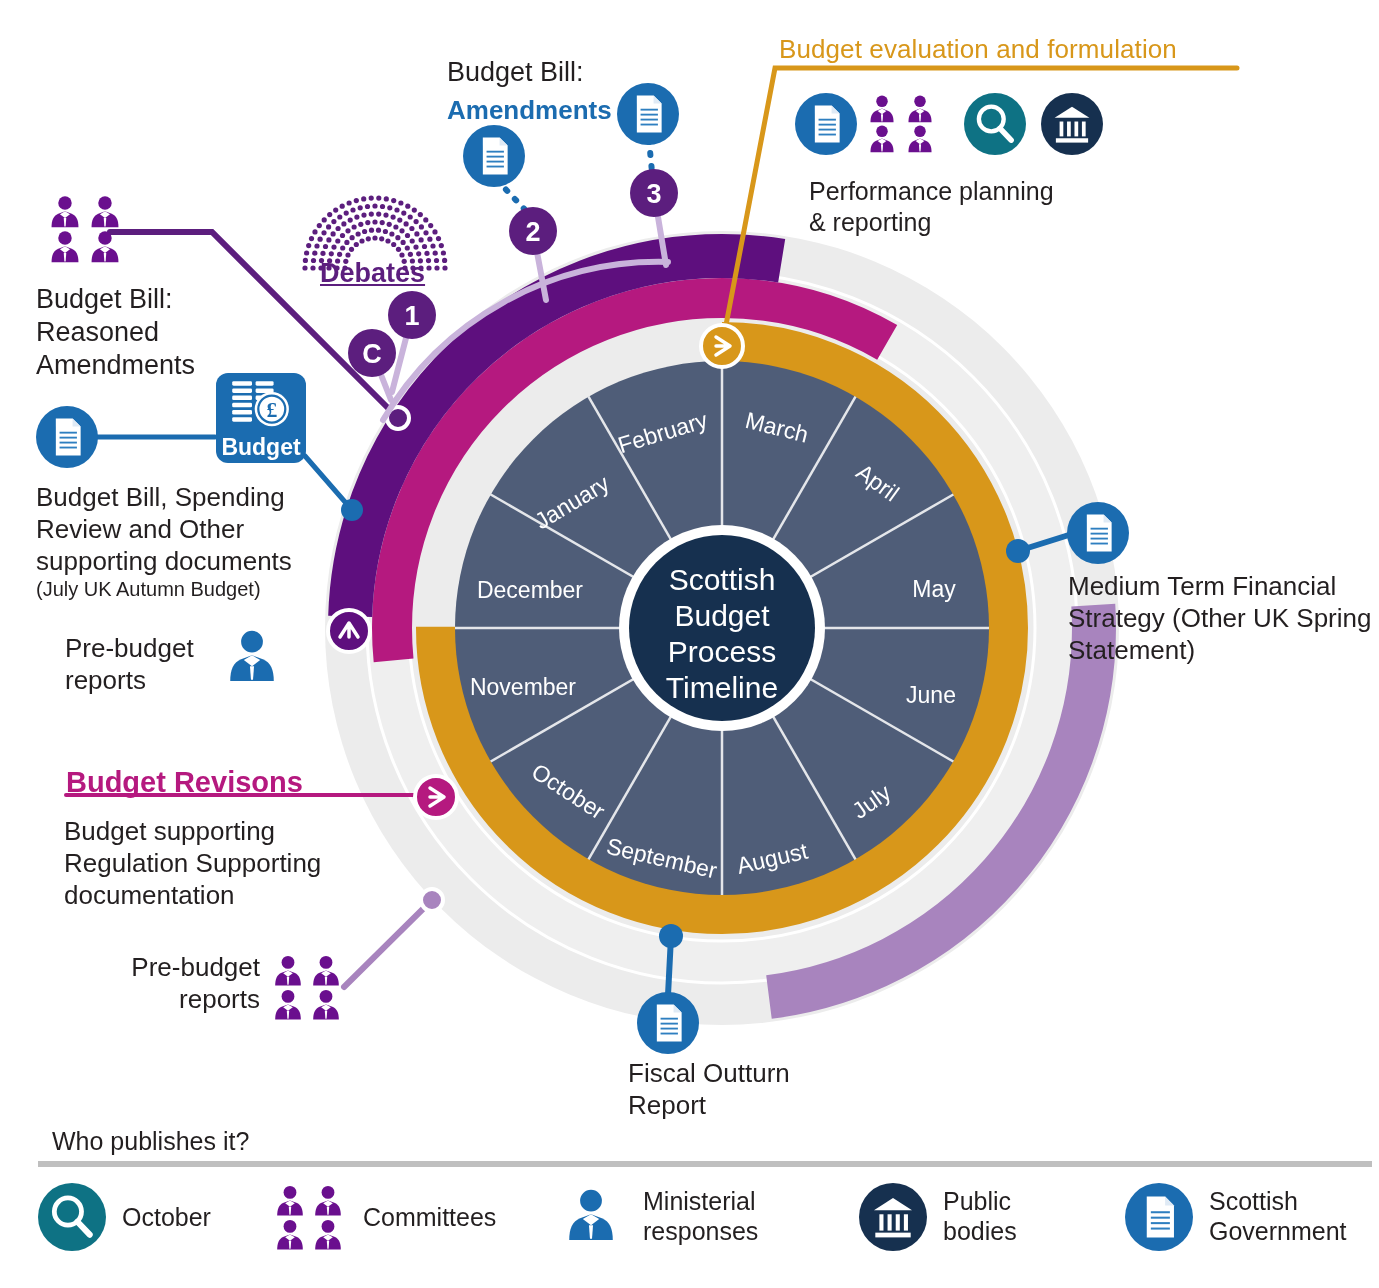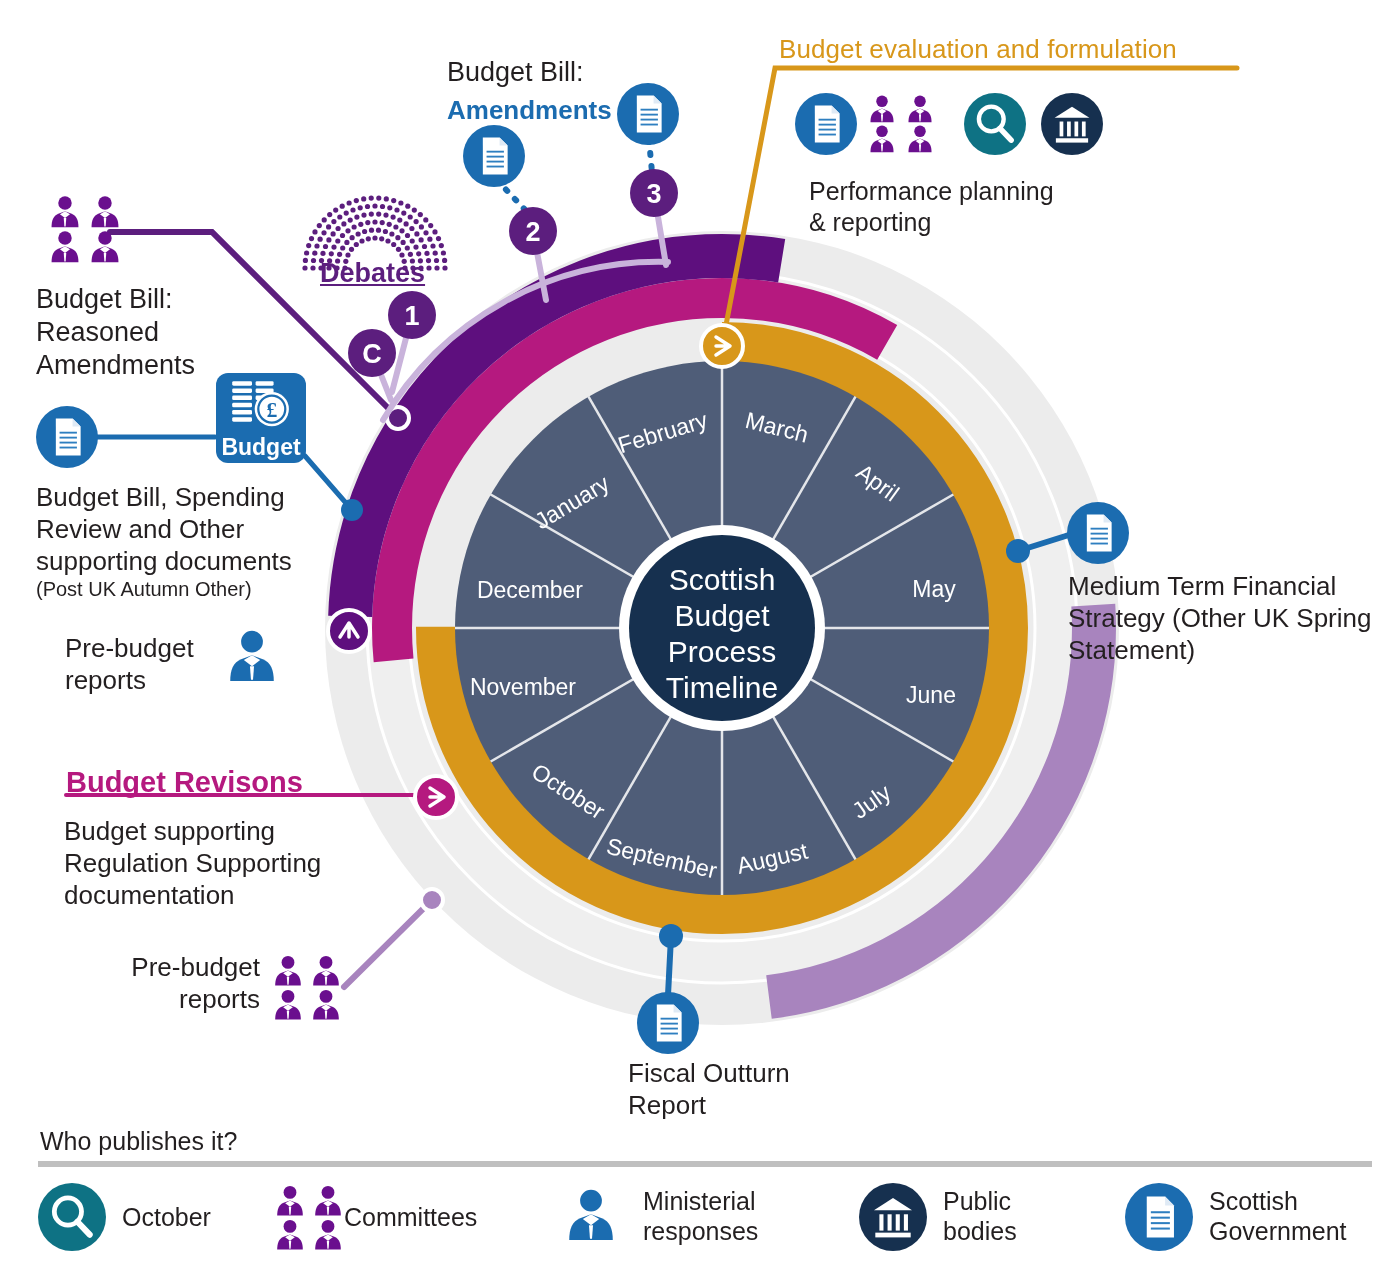--- a/index.html
+++ b/index.html
@@ -453,21 +453,21 @@
 <div class="txt lbl" style="left:36px;top:283px;width:250px;font-size:27px;line-height:33px;">
   <div>Budget Bill:</div>
   <div>Reasoned</div>
   <div>Amendments</div>
 </div>
 
 <div class="txt lbl" style="left:36px;top:481px;width:290px;font-size:26px;line-height:32px;">
   <div>Budget Bill, Spending</div>
   <div>Review and Other</div>
   <div>supporting documents</div>
-  <div class="lbl-small">(Post UK Autumn Other)</div>
+  <div class="lbl-small">(July UK Autumn Budget)</div>
 </div>
 
 <div class="txt lbl" style="left:65px;top:632px;width:150px;text-align:left;font-size:26px;line-height:32px;">
   <div>Pre-budget</div>
   <div>reports</div>
 </div>
 
 <div class="txt hdr-magenta" style="left:66px;top:766px;">Budget Revisons</div>
 <div class="txt lbl" style="left:64px;top:815px;width:300px;font-size:26px;line-height:32px;">
   <div>Budget supporting</div>
@@ -484,26 +484,26 @@
   <div>Fiscal Outturn</div>
   <div>Report</div>
 </div>
 
 <div class="txt lbl" style="left:1068px;top:570px;width:310px;font-size:26px;line-height:32px;">
   <div>Medium Term Financial</div>
   <div>Strategy (Other UK Spring</div>
   <div>Statement)</div>
 </div>
 
-<div class="txt who" style="left:40px;top:1127px;">Who publishes it?</div>
+<div class="txt who" style="left:52px;top:1127px;">Who publishes it?</div>
 
 <div class="txt legend-txt" style="left:122px;top:1202px;">
   <div>October</div>
 </div>
-<div class="txt legend-txt" style="left:344px;top:1202px;">
+<div class="txt legend-txt" style="left:363px;top:1202px;">
   <div>Committees</div>
 </div>
 <div class="txt legend-txt" style="left:643px;top:1186px;">
   <div>Ministerial</div>
   <div>responses</div>
 </div>
 <div class="txt legend-txt" style="left:943px;top:1186px;">
   <div>Public</div>
   <div>bodies</div>
 </div>

